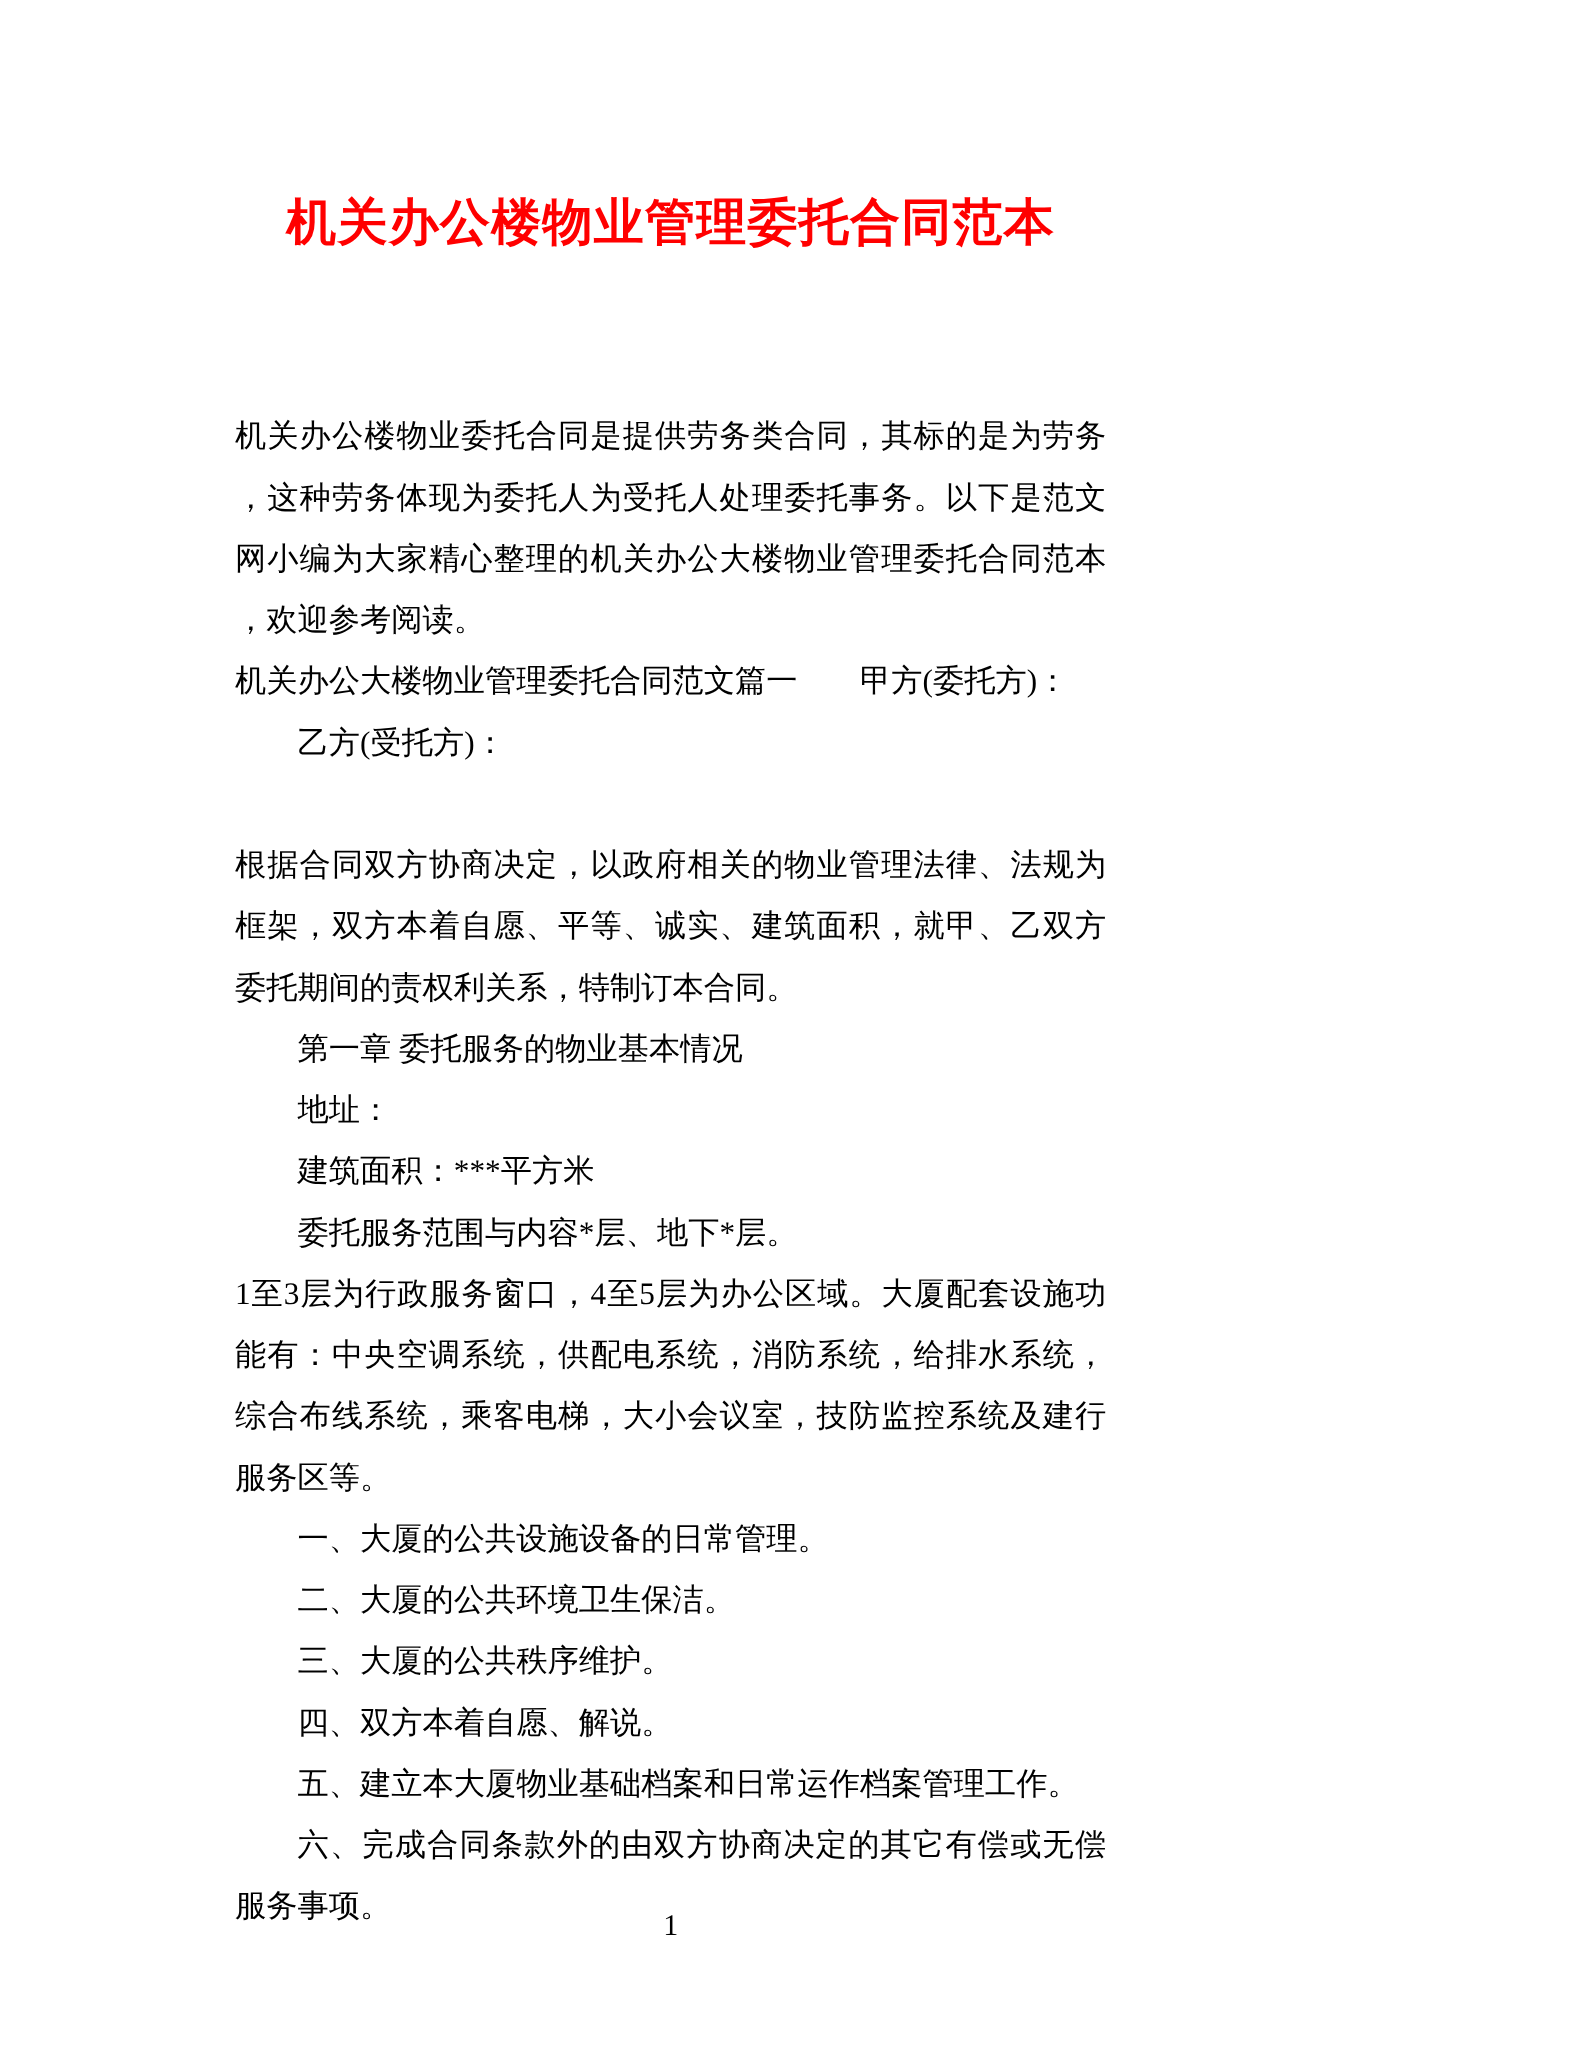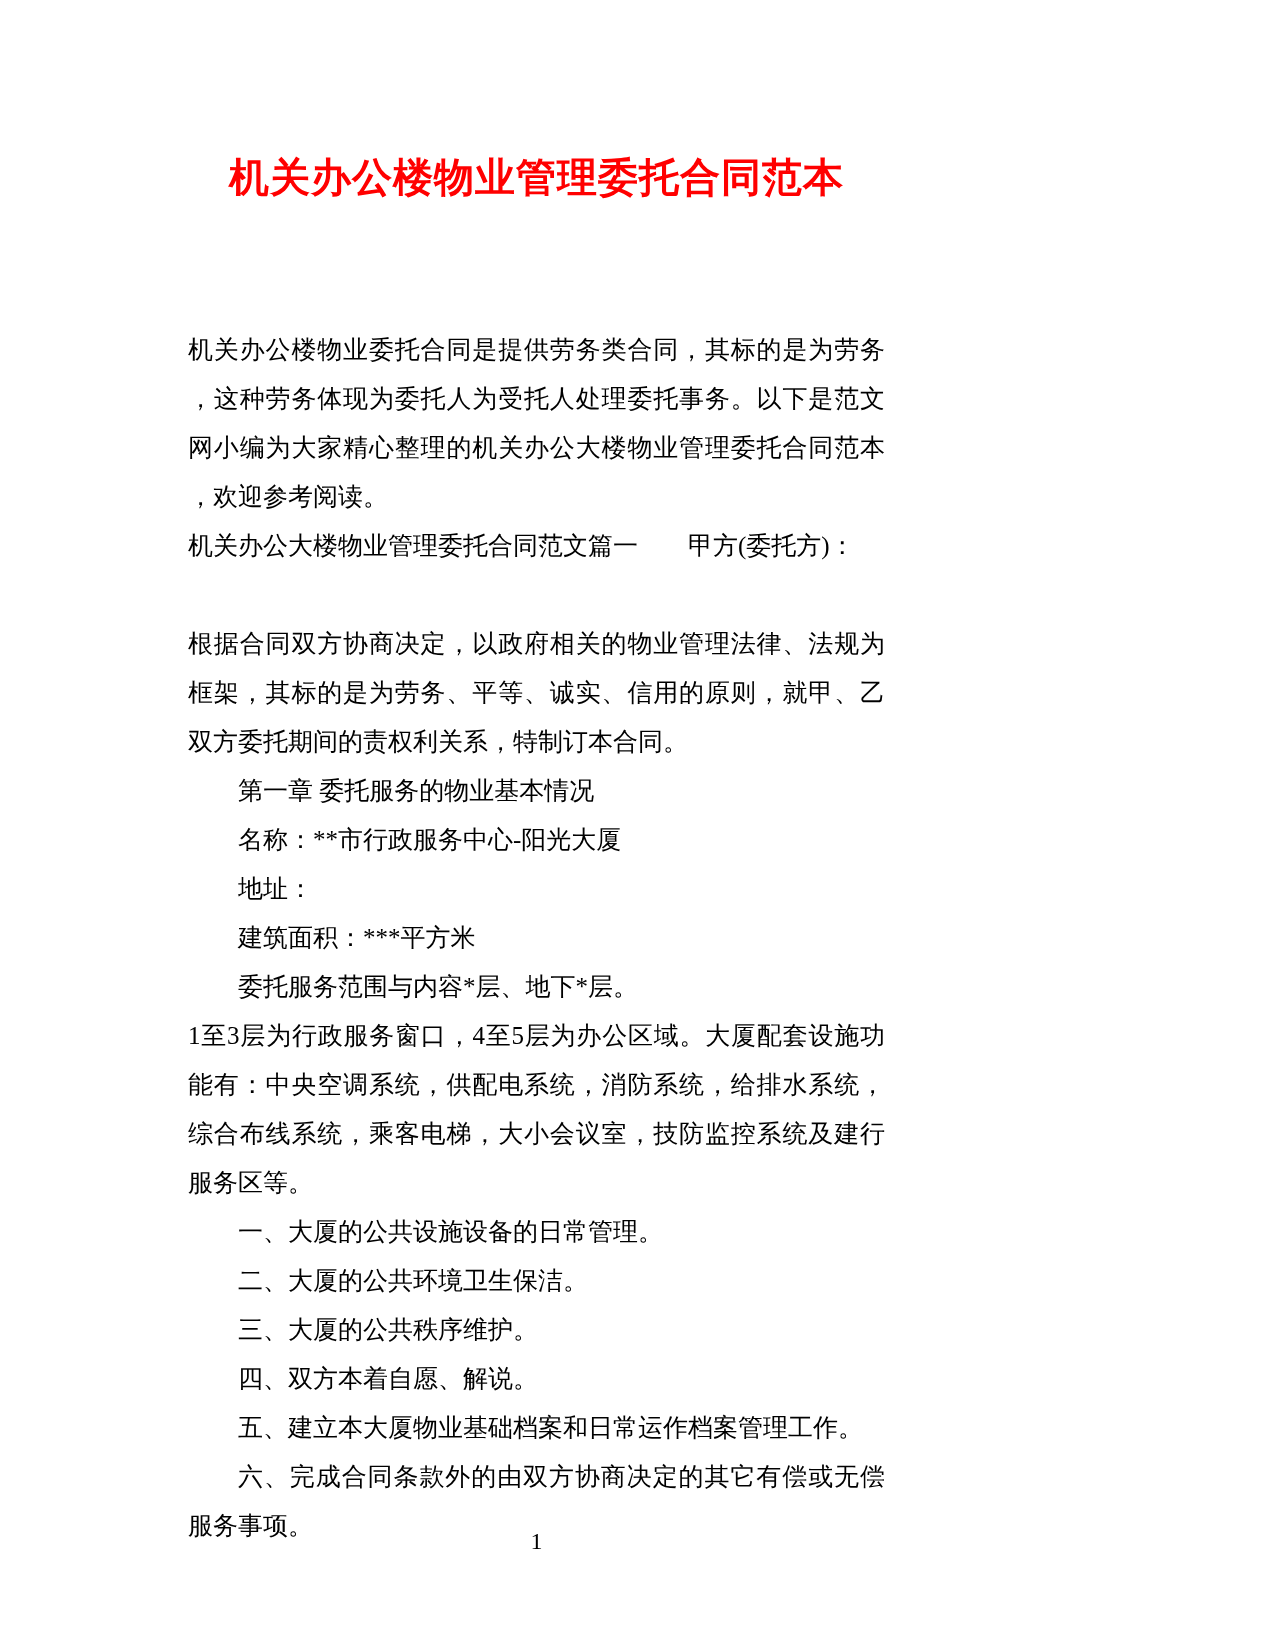--- a/index.html
+++ b/index.html
@@ -64,24 +64,24 @@
 </head>
 <body>
 
 <div class="page">
 
   <h1 class="doc-title">机关办公楼物业管理委托合同范本</h1>
 
   <div class="content">
     <p class="para">机关办公楼物业委托合同是提供劳务类合同，其标的是为劳务，这种劳务体现为委托人为受托人处理委托事务。以下是范文网小编为大家精心整理的机关办公大楼物业管理委托合同范本，欢迎参考阅读。</p>
     <p class="para">机关办公大楼物业管理委托合同范文篇一　　甲方(委托方)：</p>
+    <p class="para indent">乙方(受托方)：</p>
     <p class="para"></p>
-    <p class="para">根据合同双方协商决定，以政府相关的物业管理法律、法规为框架，其标的是为劳务、平等、诚实、信用的原则，就甲、乙双方委托期间的责权利关系，特制订本合同。</p>
+    <p class="para">根据合同双方协商决定，以政府相关的物业管理法律、法规为框架，双方本着自愿、平等、诚实、建筑面积，就甲、乙双方委托期间的责权利关系，特制订本合同。</p>
     <p class="para indent">第一章 委托服务的物业基本情况</p>
-    <p class="para indent">名称：**市行政服务中心-阳光大厦</p>
     <p class="para indent">地址：</p>
     <p class="para indent">建筑面积：***平方米</p>
     <p class="para indent">委托服务范围与内容*层、地下*层。</p>
     <p class="para">1至3层为行政服务窗口，4至5层为办公区域。大厦配套设施功能有：中央空调系统，供配电系统，消防系统，给排水系统，综合布线系统，乘客电梯，大小会议室，技防监控系统及建行服务区等。</p>
     <p class="para indent">一、大厦的公共设施设备的日常管理。</p>
     <p class="para indent">二、大厦的公共环境卫生保洁。</p>
     <p class="para indent">三、大厦的公共秩序维护。</p>
     <p class="para indent">四、双方本着自愿、解说。</p>
     <p class="para indent">五、建立本大厦物业基础档案和日常运作档案管理工作。</p>
     <p class="para indent">六、完成合同条款外的由双方协商决定的其它有偿或无偿服务事项。</p>

